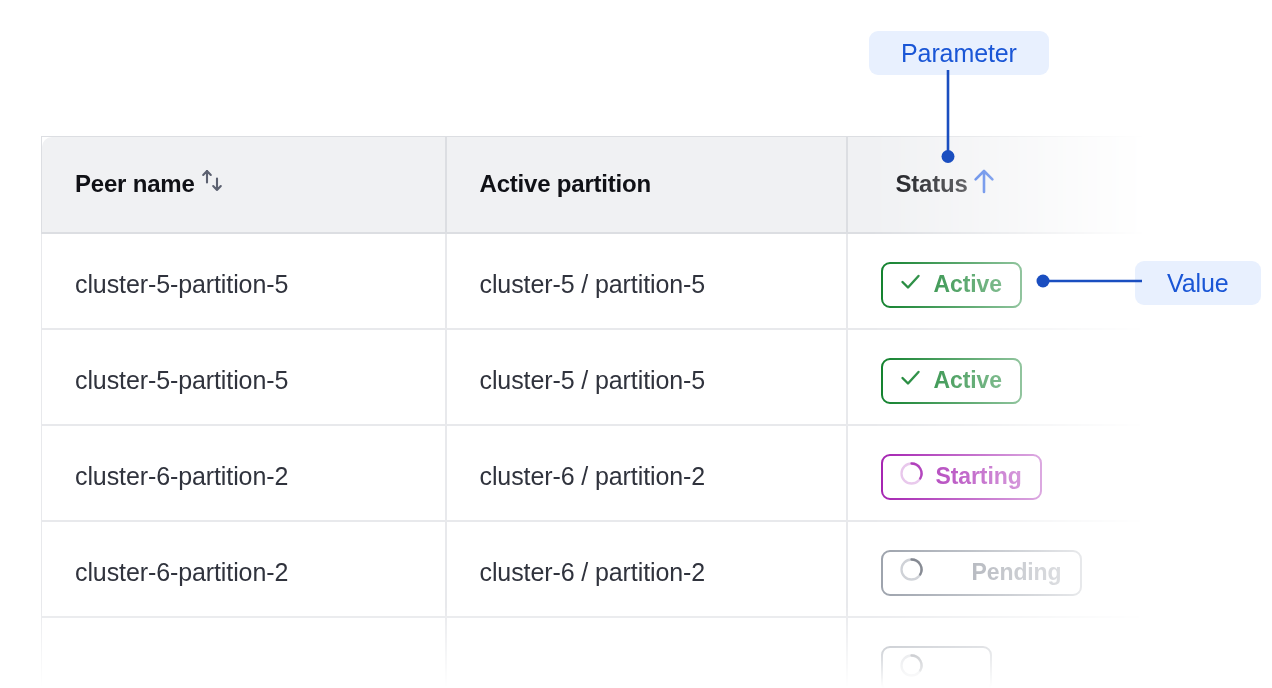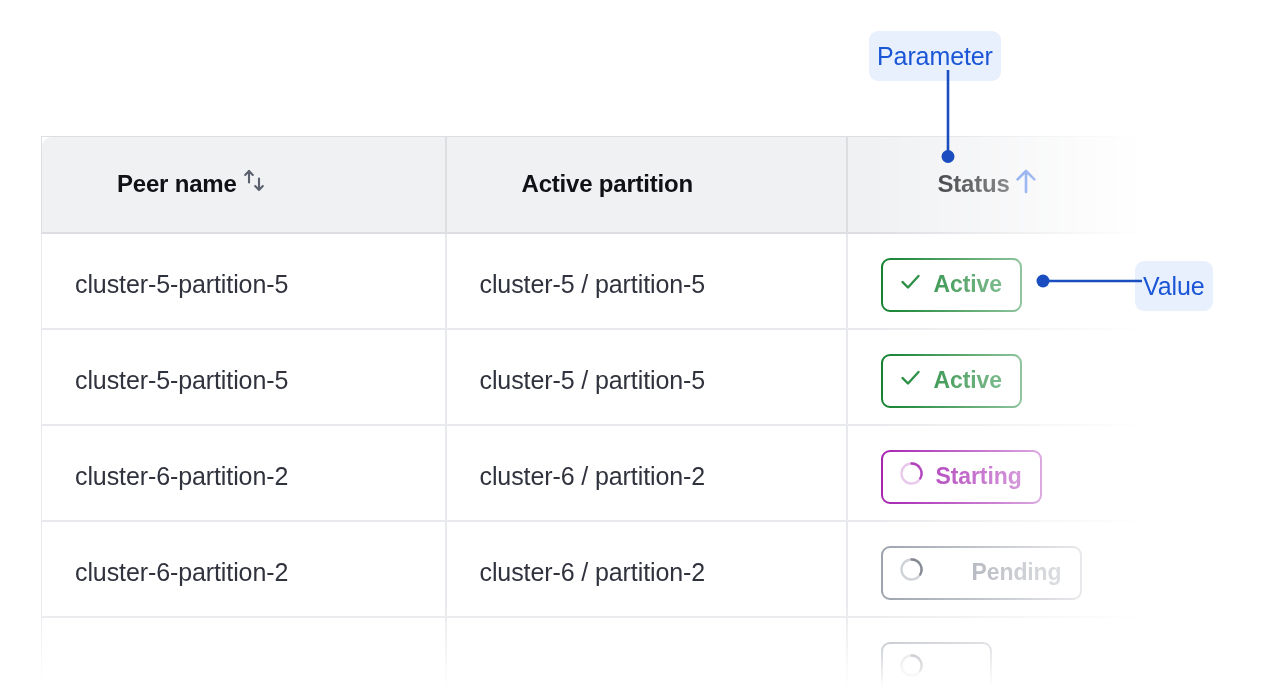--- a/index.html
+++ b/index.html
@@ -72,21 +72,20 @@
   }
   table.peers thead th:last-child {
     border-right: none;
     padding-left: 48px;
   }
 
   .th-inner {
     display: flex;
     align-items: center;
     gap: 2px;
-    margin-left: 42px;
   }
 
   table.peers tbody td {
     height: 96px;
     box-sizing: border-box;
     padding: 8px 0 0 33px;
     vertical-align: middle;
     font-size: 25px;
     font-weight: 400;
     color: #30333d;
@@ -98,21 +97,21 @@
   table.peers tbody td:last-child  { border-right: none; }
 
   tr.dim td { color: #a9adb7; }
 
   
   .badge {
     display: inline-flex;
     align-items: center;
     gap: 11px;
     box-sizing: border-box;
-    height: 54px;
+    height: 46px;
     padding: 0 18px 0 15px;
     border-radius: 9px;
     border: 2px solid currentColor;
     background: #ffffff;
     font-size: 23px;
     font-weight: 600;
     letter-spacing: -0.1px;
     white-space: nowrap;
   }
   .badge .lbl { color: currentColor; }
@@ -129,22 +128,22 @@
     position: absolute;
     display: flex;
     align-items: center;
     justify-content: center;
     background: #e8f0fe;
     color: #1a56d6;
     font-size: 25px;
     font-weight: 500;
     letter-spacing: -0.1px;
     border-radius: 9px;
-    padding: 0 8px;
-    height: 50px;
+    padding: 0 32px;
+    height: 44px;
     white-space: nowrap;
   }
   #pill-parameter { left: 869px; top: 31px; }
   #pill-value     { left: 1135px; top: 261px; }
 
   .ann-svg {
     position: absolute;
     overflow: visible;
     pointer-events: none;
   }

